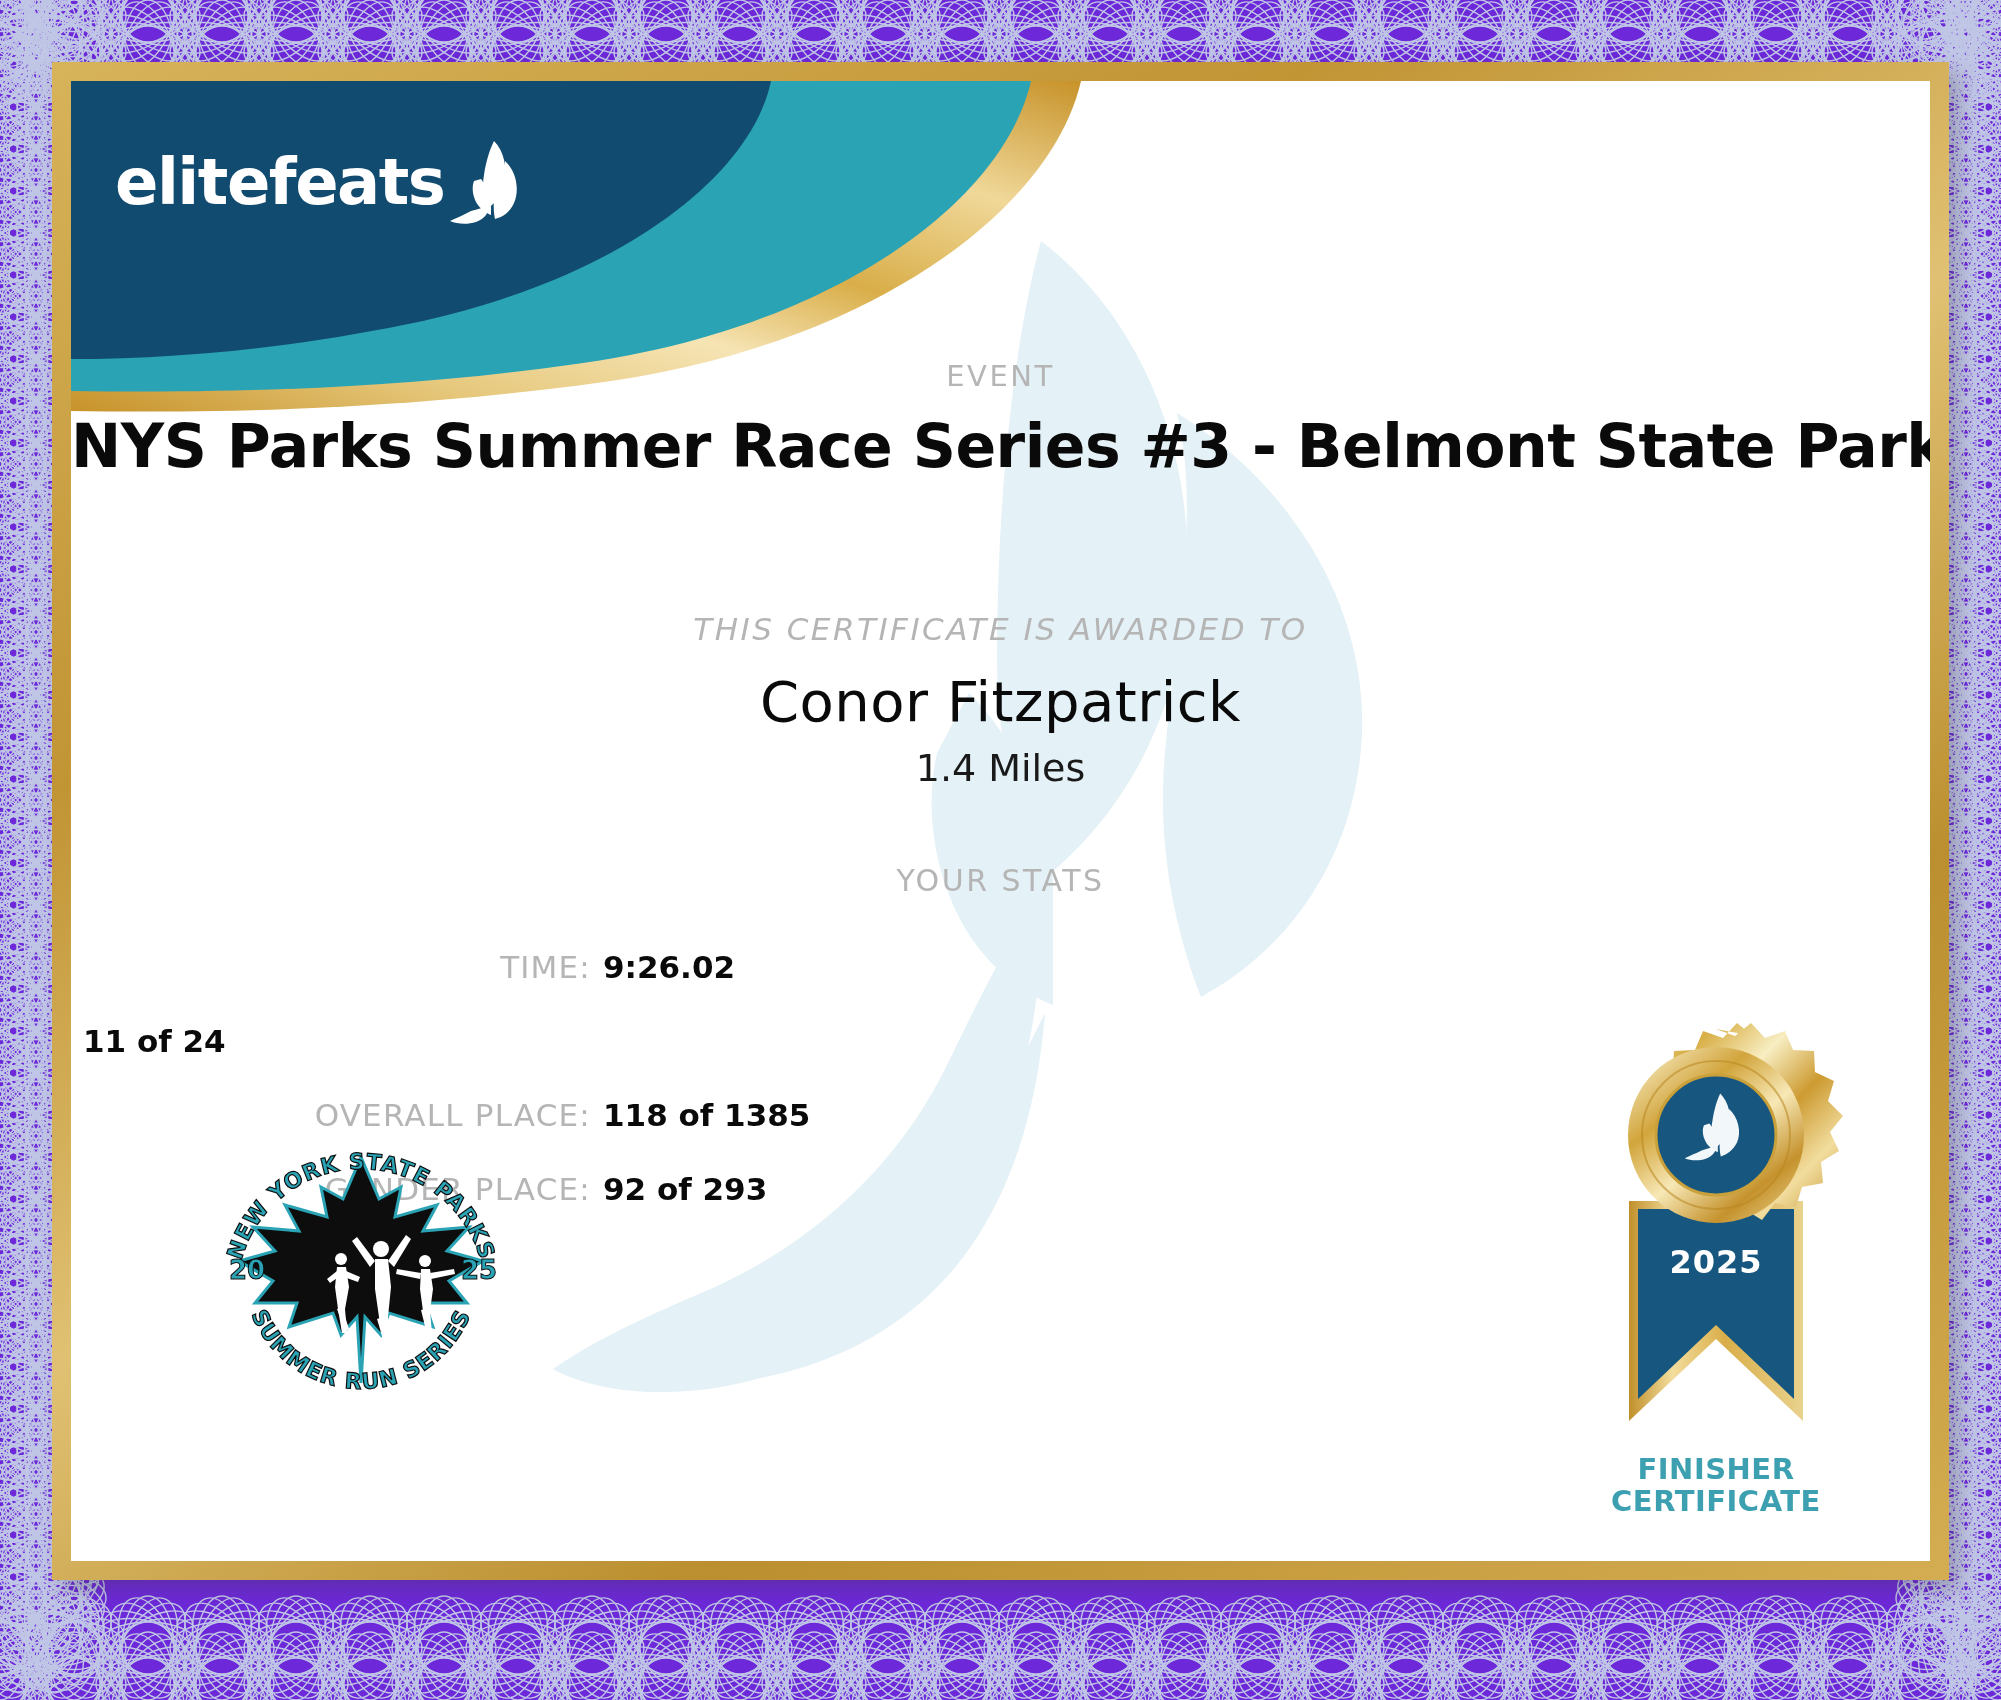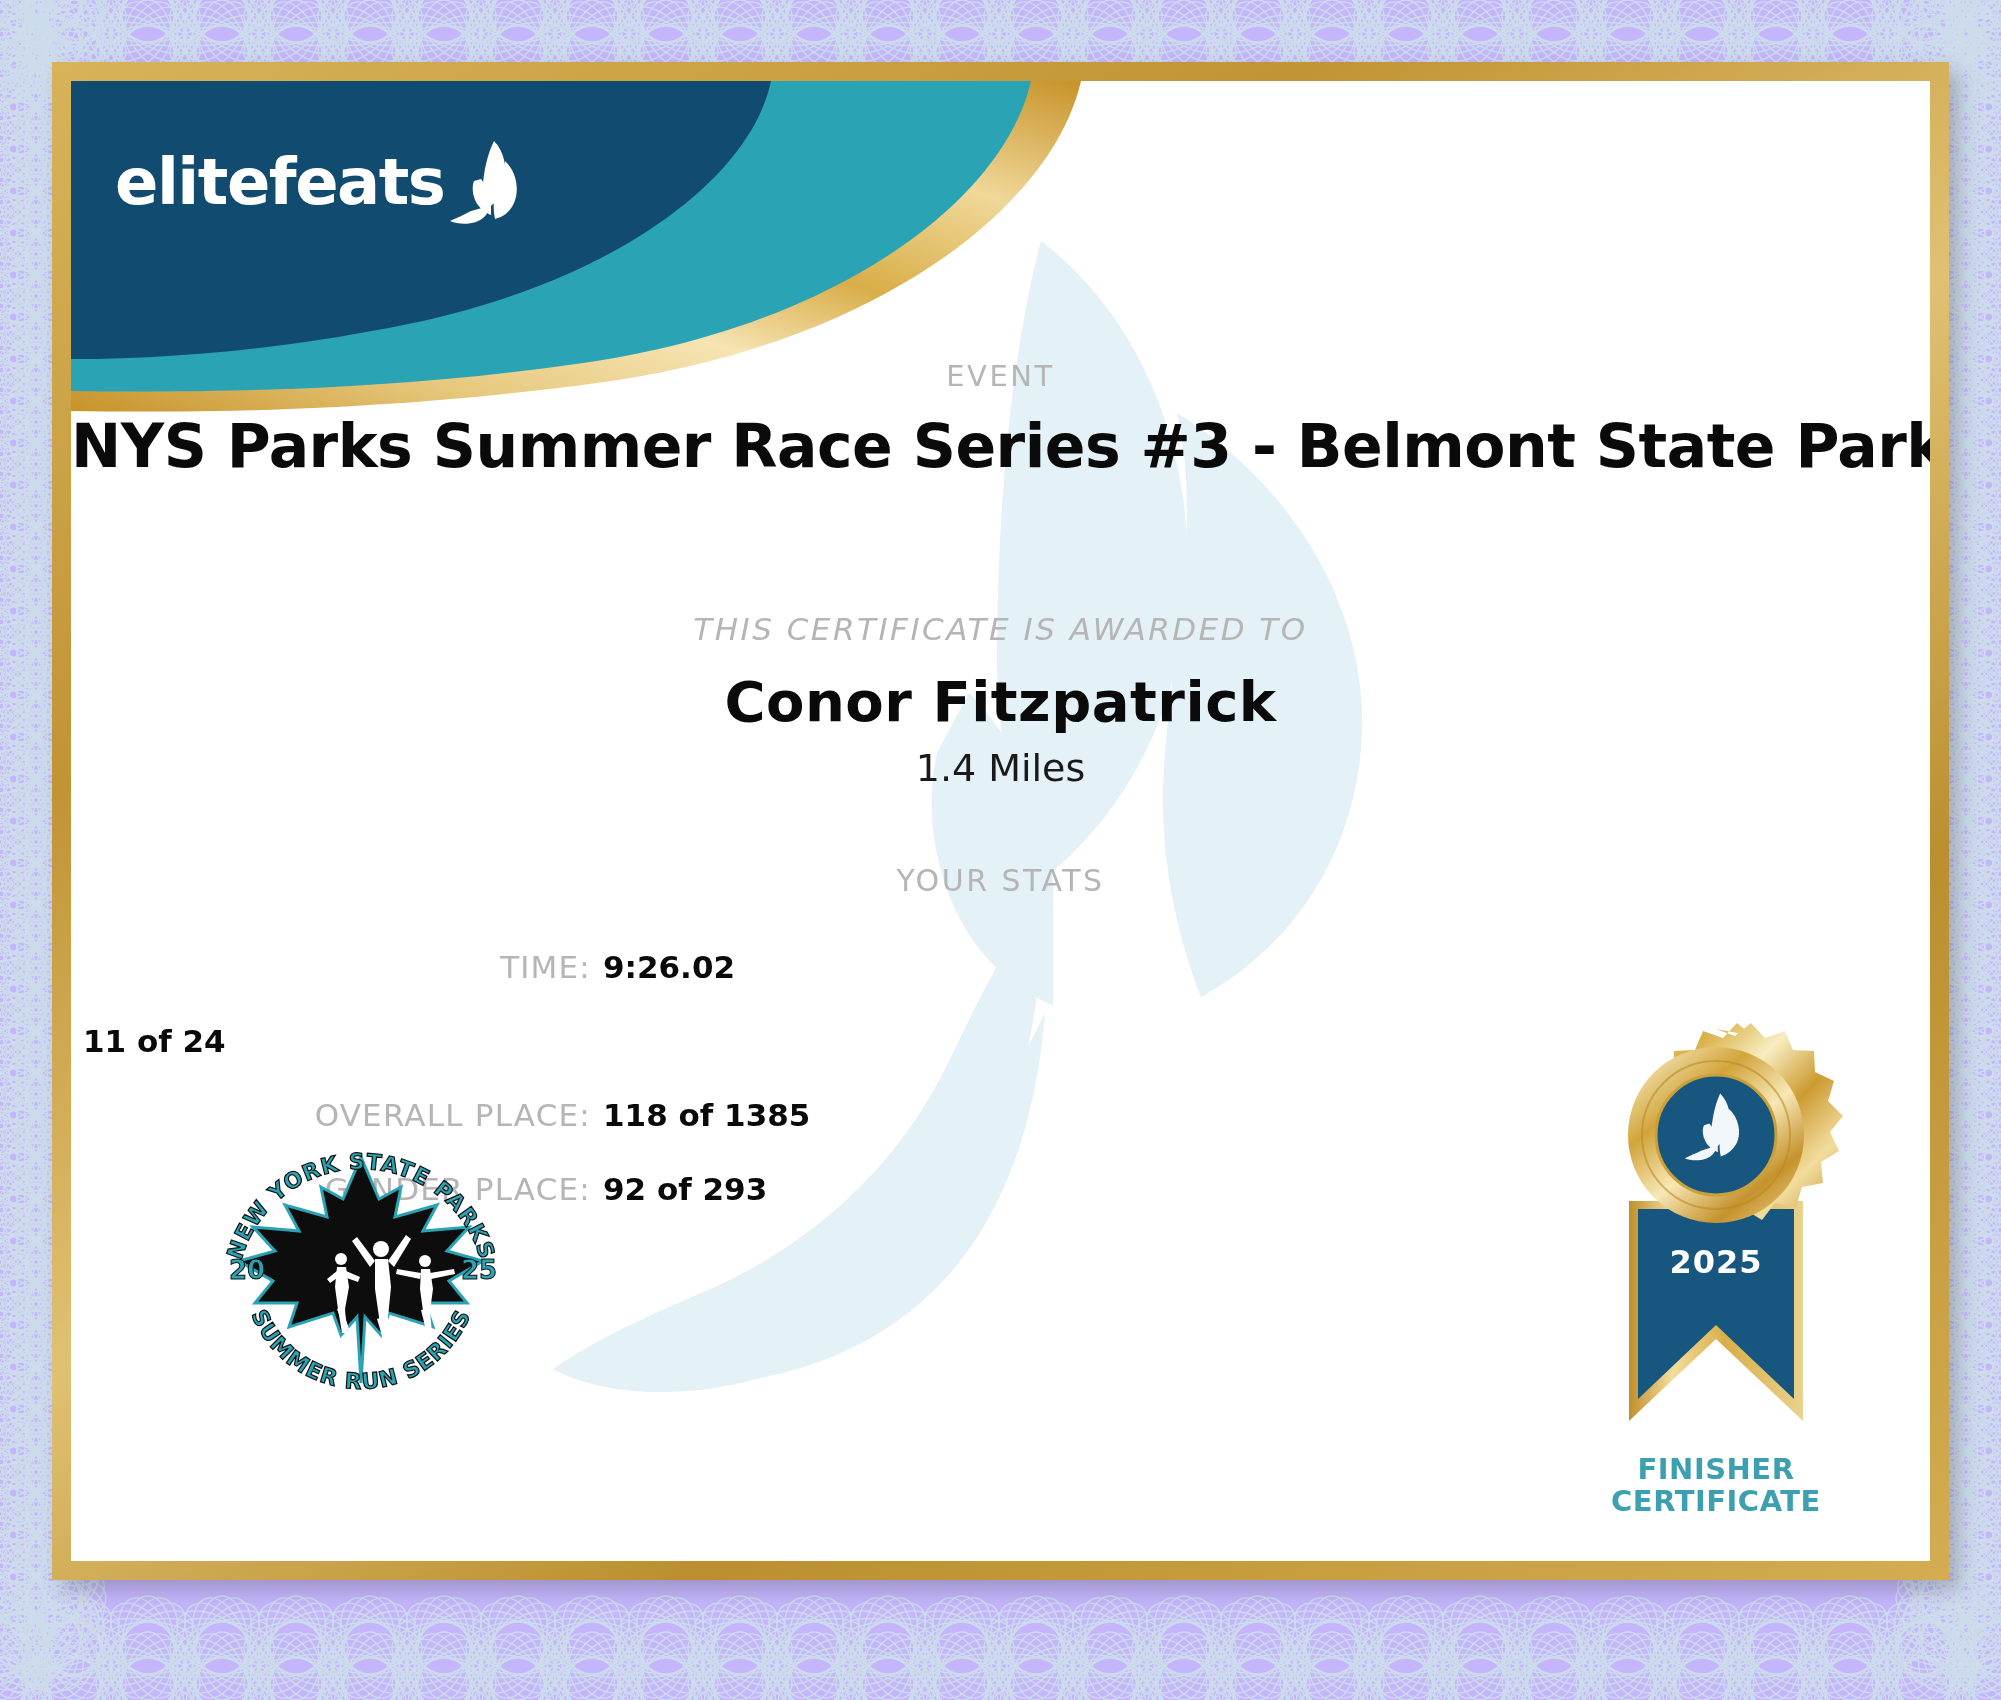--- a/index.html
+++ b/index.html
@@ -12,21 +12,21 @@
     background: #ffffff;
     font-family: "Liberation Sans", sans-serif;
     overflow: hidden;
   }
 
   
   #page {
     position: relative;
     width: 2001px;
     height: 1700px;
-    background: #c4b5fd;
+    background: #6d28d9;
     overflow: hidden;
   }
   #guilloche {
     position: absolute;
     inset: 0;
     width: 2001px;
     height: 1700px;
   }
 
   
@@ -130,21 +130,21 @@
     top: 530px;
     font-size: 31px;
     font-style: italic;
   }
   #recipient-name {
     position: absolute;
     left: 0; right: 0;
     top: 588px;
     color: #0a0a0a;
     font-family: "DejaVu Sans", sans-serif;
-    font-weight: 700;
+    font-weight: 400;
     font-size: 56px;
     letter-spacing: 0.5px;
   }
   #distance {
     position: absolute;
     left: 0; right: 0;
     top: 665px;
     color: #1a1a1a;
     font-family: "DejaVu Sans", sans-serif;
     font-weight: 400;

